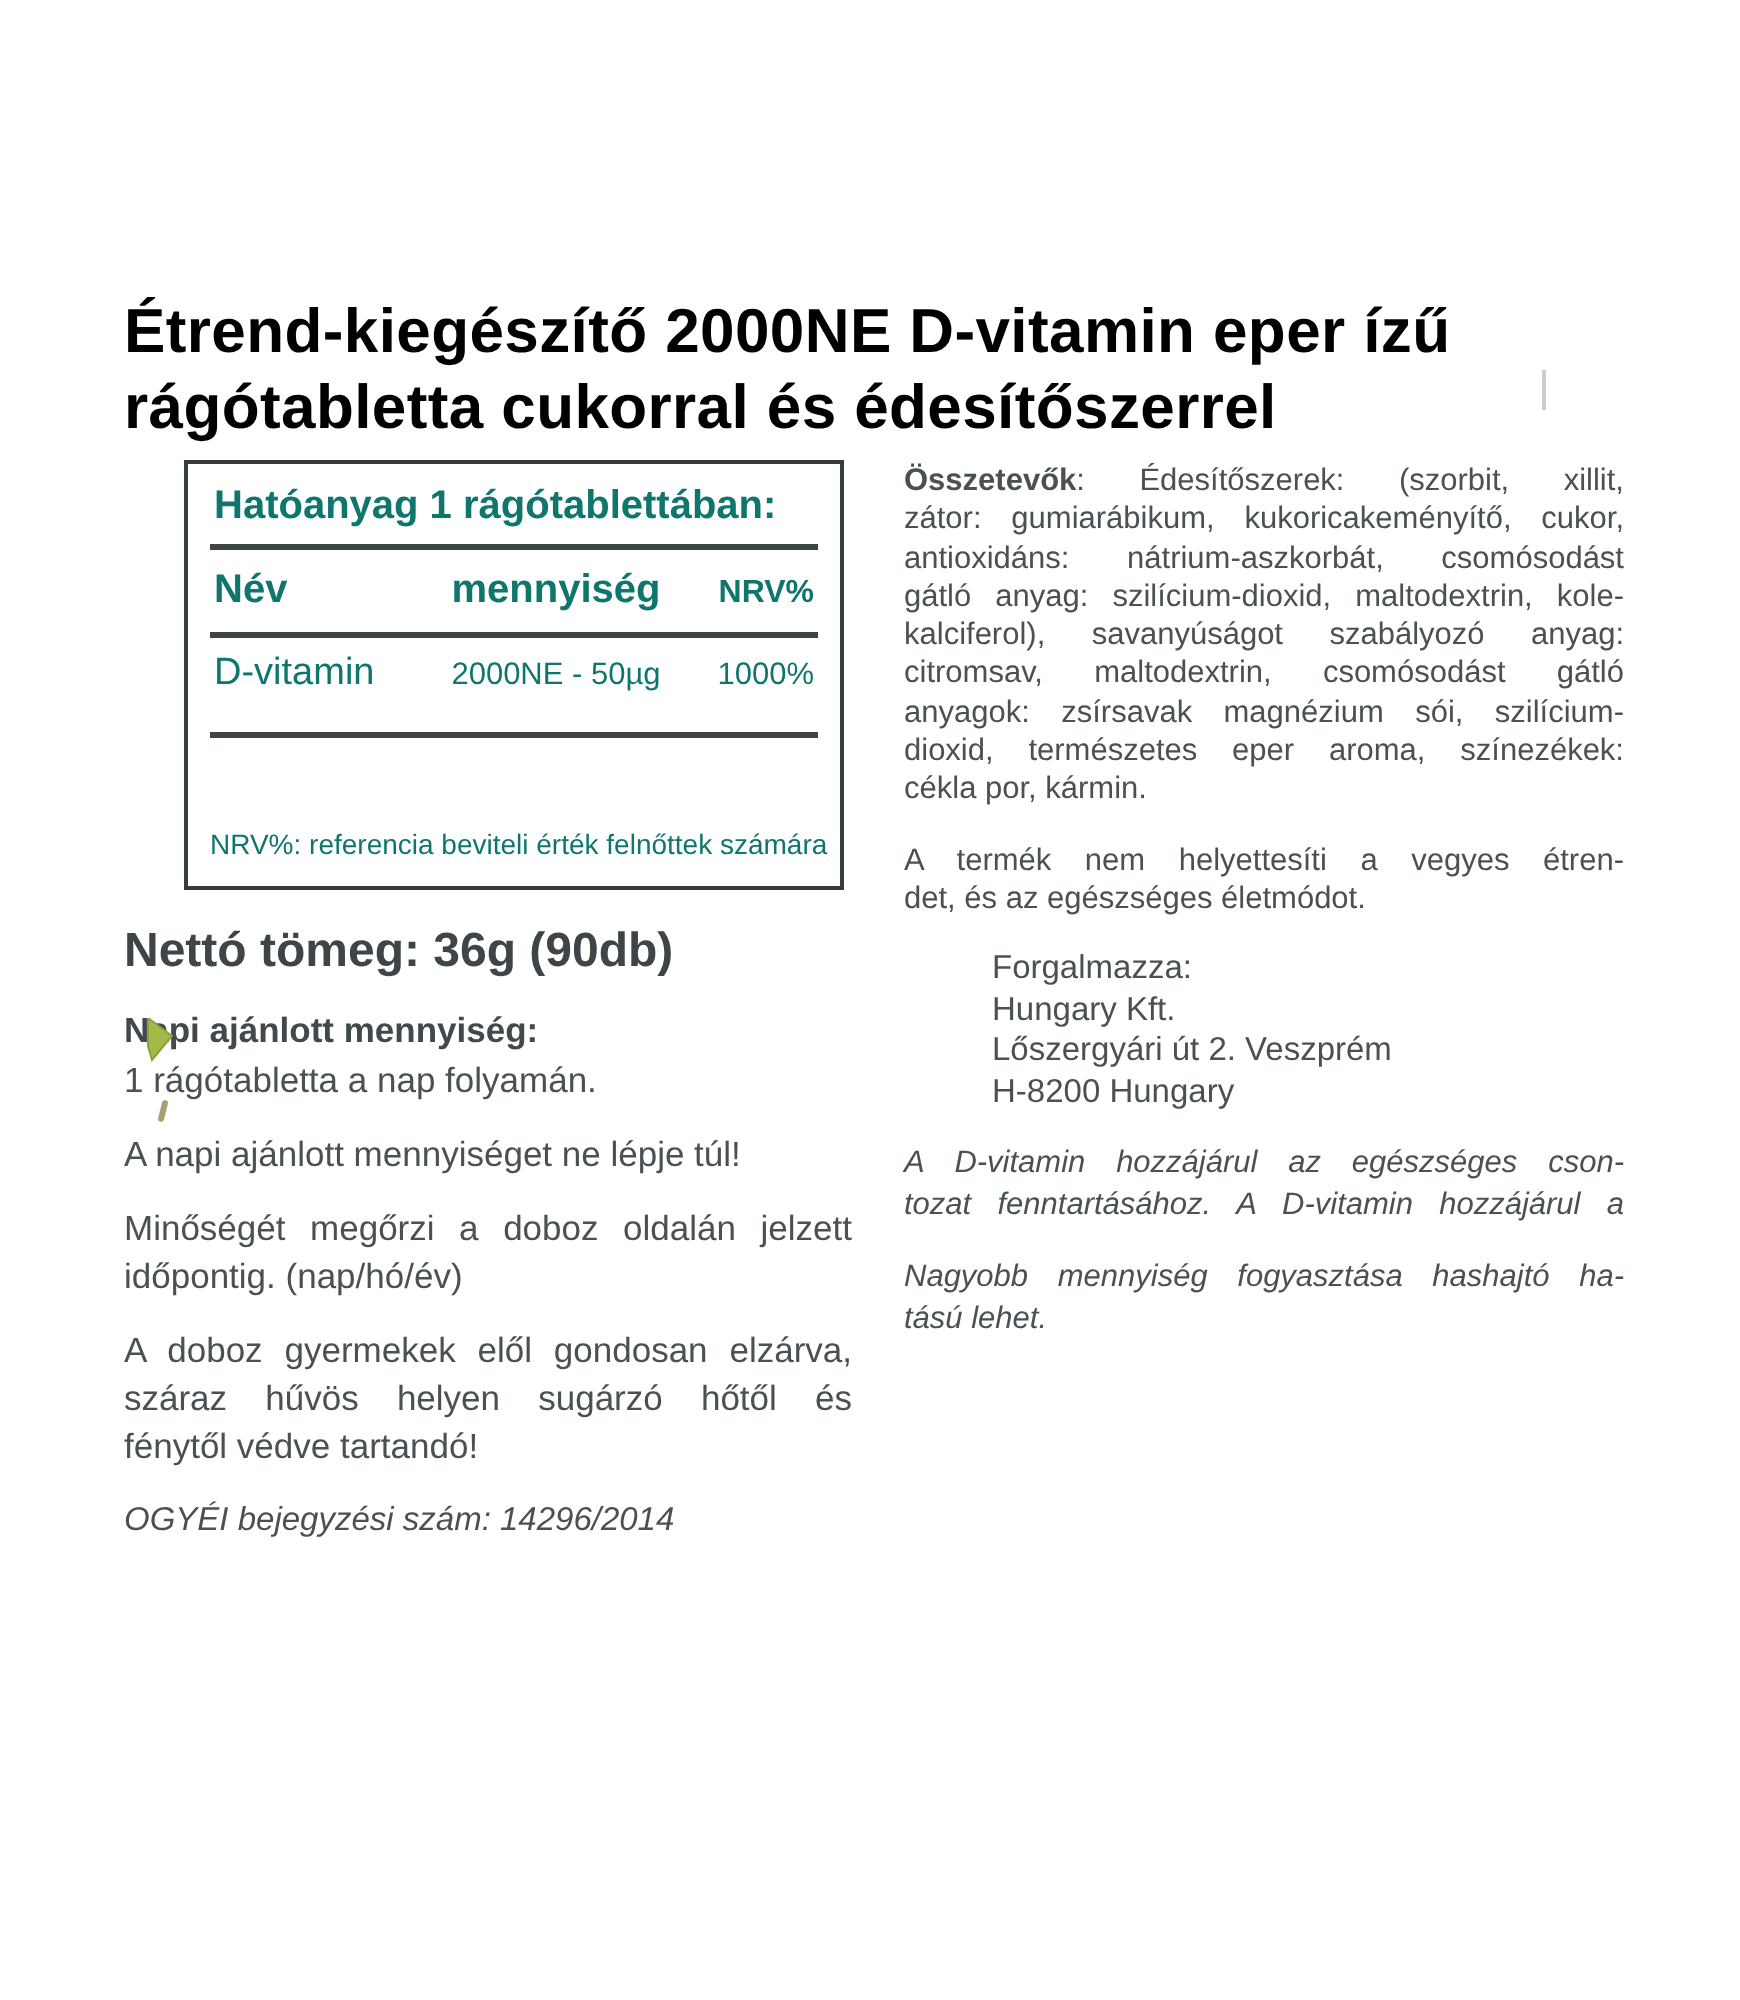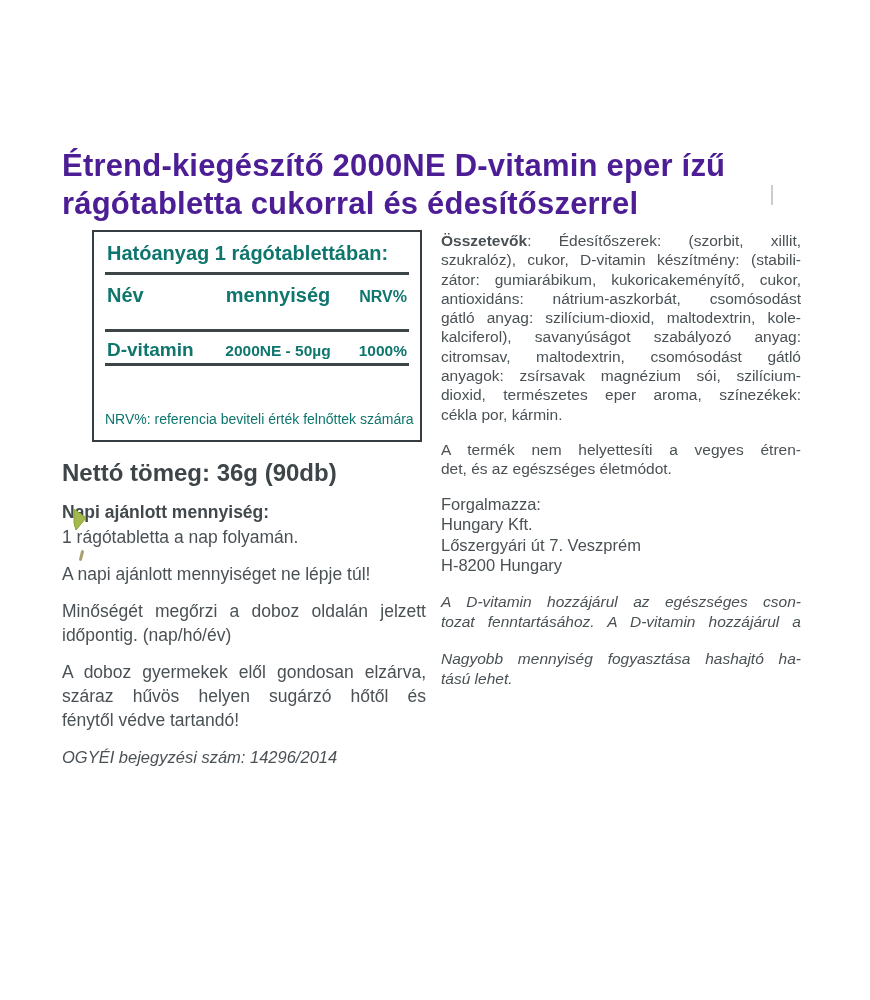--- a/index.html
+++ b/index.html
@@ -4,58 +4,58 @@
 <style>
   html,body { margin:0; padding:0; background:#ffffff; }
   .page {
     position:relative; width:870px; height:1000px; background:#ffffff;
     font-family:"Liberation Sans", sans-serif; color:#4a5155; overflow:hidden;
   }
 
   
   .title {
     position:absolute; left:62px; top:147px; width:748px; margin:0;
-    font-size:31px; line-height:38px; font-weight:700; color:#4c1d95;
+    font-size:31px; line-height:38px; font-weight:700; color:#000000;
     letter-spacing:0.2px;
   }
   .title .tline { display:block; }
 
   
   .col-left  { position:absolute; left:62px;  top:230px; width:364px; font-size:17.5px; line-height:24px; }
-  .col-right { position:absolute; left:441px; top:231px; width:360px; font-size:15.5px; line-height:19.3px; }
+  .col-right { position:absolute; left:452px; top:231px; width:360px; font-size:15.5px; line-height:19.3px; }
 
   
   .infobox {
     margin-left:30px; width:330px; box-sizing:border-box;
     border:2px solid #363d42; color:#0f766e; background:#fff;
   }
   .tcaption { font-size:20px; font-weight:700; padding:9px 13px 7px; }
   .rule { height:3px; background:#3e4549; margin:0 11px; }
-  .trow { display:grid; grid-template-columns:106px 1fr 64px; align-items:baseline; padding:8px 13px 20px; }
+  .trow { display:grid; grid-template-columns:106px 1fr 64px; align-items:baseline; padding:8px 13px 7px; }
   .trow .c2 { text-align:center; }
   .trow .c3 { text-align:right; }
   .thead { font-weight:700; font-size:20px; }
   .thead .c3 { font-size:16px; }
-  .tdata { font-size:19px; font-weight:700; padding:6px 13px 0;gap:12px; }
+  .tdata { font-size:19px; font-weight:400; padding:6px 13px 16px;gap:12px; }
   .tdata .c2, .tdata .c3 { font-size:15.5px; }
   .tfoot { font-size:14px; padding:6px 10px 9px 11px; white-space:nowrap;margin-top:35px; }
 
   
   .netweight  { margin-top:19px; font-size:24px; font-weight:700; color:#3e4549; }
   .daily-label{ margin-top:15px; font-weight:700; font-size:17.5px; color:#42494d; }
   .pline      { margin-top:1px; }
   .warning    { margin-top:13px; }
   .jpara      { margin:13px 0 0; }
   .jline      { display:block; text-align:justify; text-align-last:justify; }
   .jline.last { text-align-last:left; }
   .reg        { margin-top:13px; font-style:italic; font-size:16.5px; }
 
   
   .rgap   { margin-top:16px; }
-  .distributor { margin-top:15px; line-height:20.5px; font-size:16.5px; }
+  .distributor { margin-top:15px; line-height:20.5px; font-size:16.5px;margin-left:44px; }
   .distributor .dline { display:block; }
   .ital   { font-style:italic; }
   .ital-para { margin-top:16px; line-height:20.5px; }
 
   
   .green-arrow { position:absolute; left:73px; top:509px; width:14px; height:22px; }
   .olive-tick  {
     position:absolute; left:80px; top:550px; width:3px; height:11px;
     background:#9a8e55; border-radius:2px; transform:rotate(14deg); opacity:.85;
   }
@@ -109,40 +109,39 @@
       <span class="jline last">fénytől védve tartandó!</span>
     </p>
 
     <div class="reg">OGYÉI bejegyzési szám: 14296/2014</div>
   </div>
 
   <div class="col-right">
 
     <p class="jpara" style="margin-top:0">
       <span class="jline"><b>Összetevők</b><span>: Édesítőszerek: (szorbit, xillit,</span></span>
-      <span class="jline">szukralóz), cukor, D-vitamin készítmény: (stabili-</span>
       <span class="jline">zátor: gumiarábikum, kukoricakeményítő, cukor,</span>
       <span class="jline">antioxidáns: nátrium-aszkorbát, csomósodást</span>
       <span class="jline">gátló anyag: szilícium-dioxid, maltodextrin, kole-</span>
       <span class="jline">kalciferol), savanyúságot szabályozó anyag:</span>
       <span class="jline">citromsav, maltodextrin, csomósodást gátló</span>
       <span class="jline">anyagok: zsírsavak magnézium sói, szilícium-</span>
       <span class="jline">dioxid, természetes eper aroma, színezékek:</span>
       <span class="jline last">cékla por, kármin.</span>
     </p>
 
     <p class="jpara rgap">
       <span class="jline">A termék nem helyettesíti a vegyes étren-</span>
       <span class="jline last">det, és az egészséges életmódot.</span>
     </p>
 
     <div class="distributor">
       <span class="dline">Forgalmazza:</span>
       <span class="dline">Hungary Kft.</span>
-      <span class="dline">Lőszergyári út 7. Veszprém</span>
+      <span class="dline">Lőszergyári út 2. Veszprém</span>
       <span class="dline">H-8200 Hungary</span>
     </div>
 
     <p class="jpara ital ital-para">
       <span class="jline">A D-vitamin hozzájárul az egészséges cson-</span>
       <span class="jline">tozat fenntartásához. A D-vitamin hozzájárul a</span>
     </p>
 
     <p class="jpara ital ital-para">
       <span class="jline">Nagyobb mennyiség fogyasztása hashajtó ha-</span>

